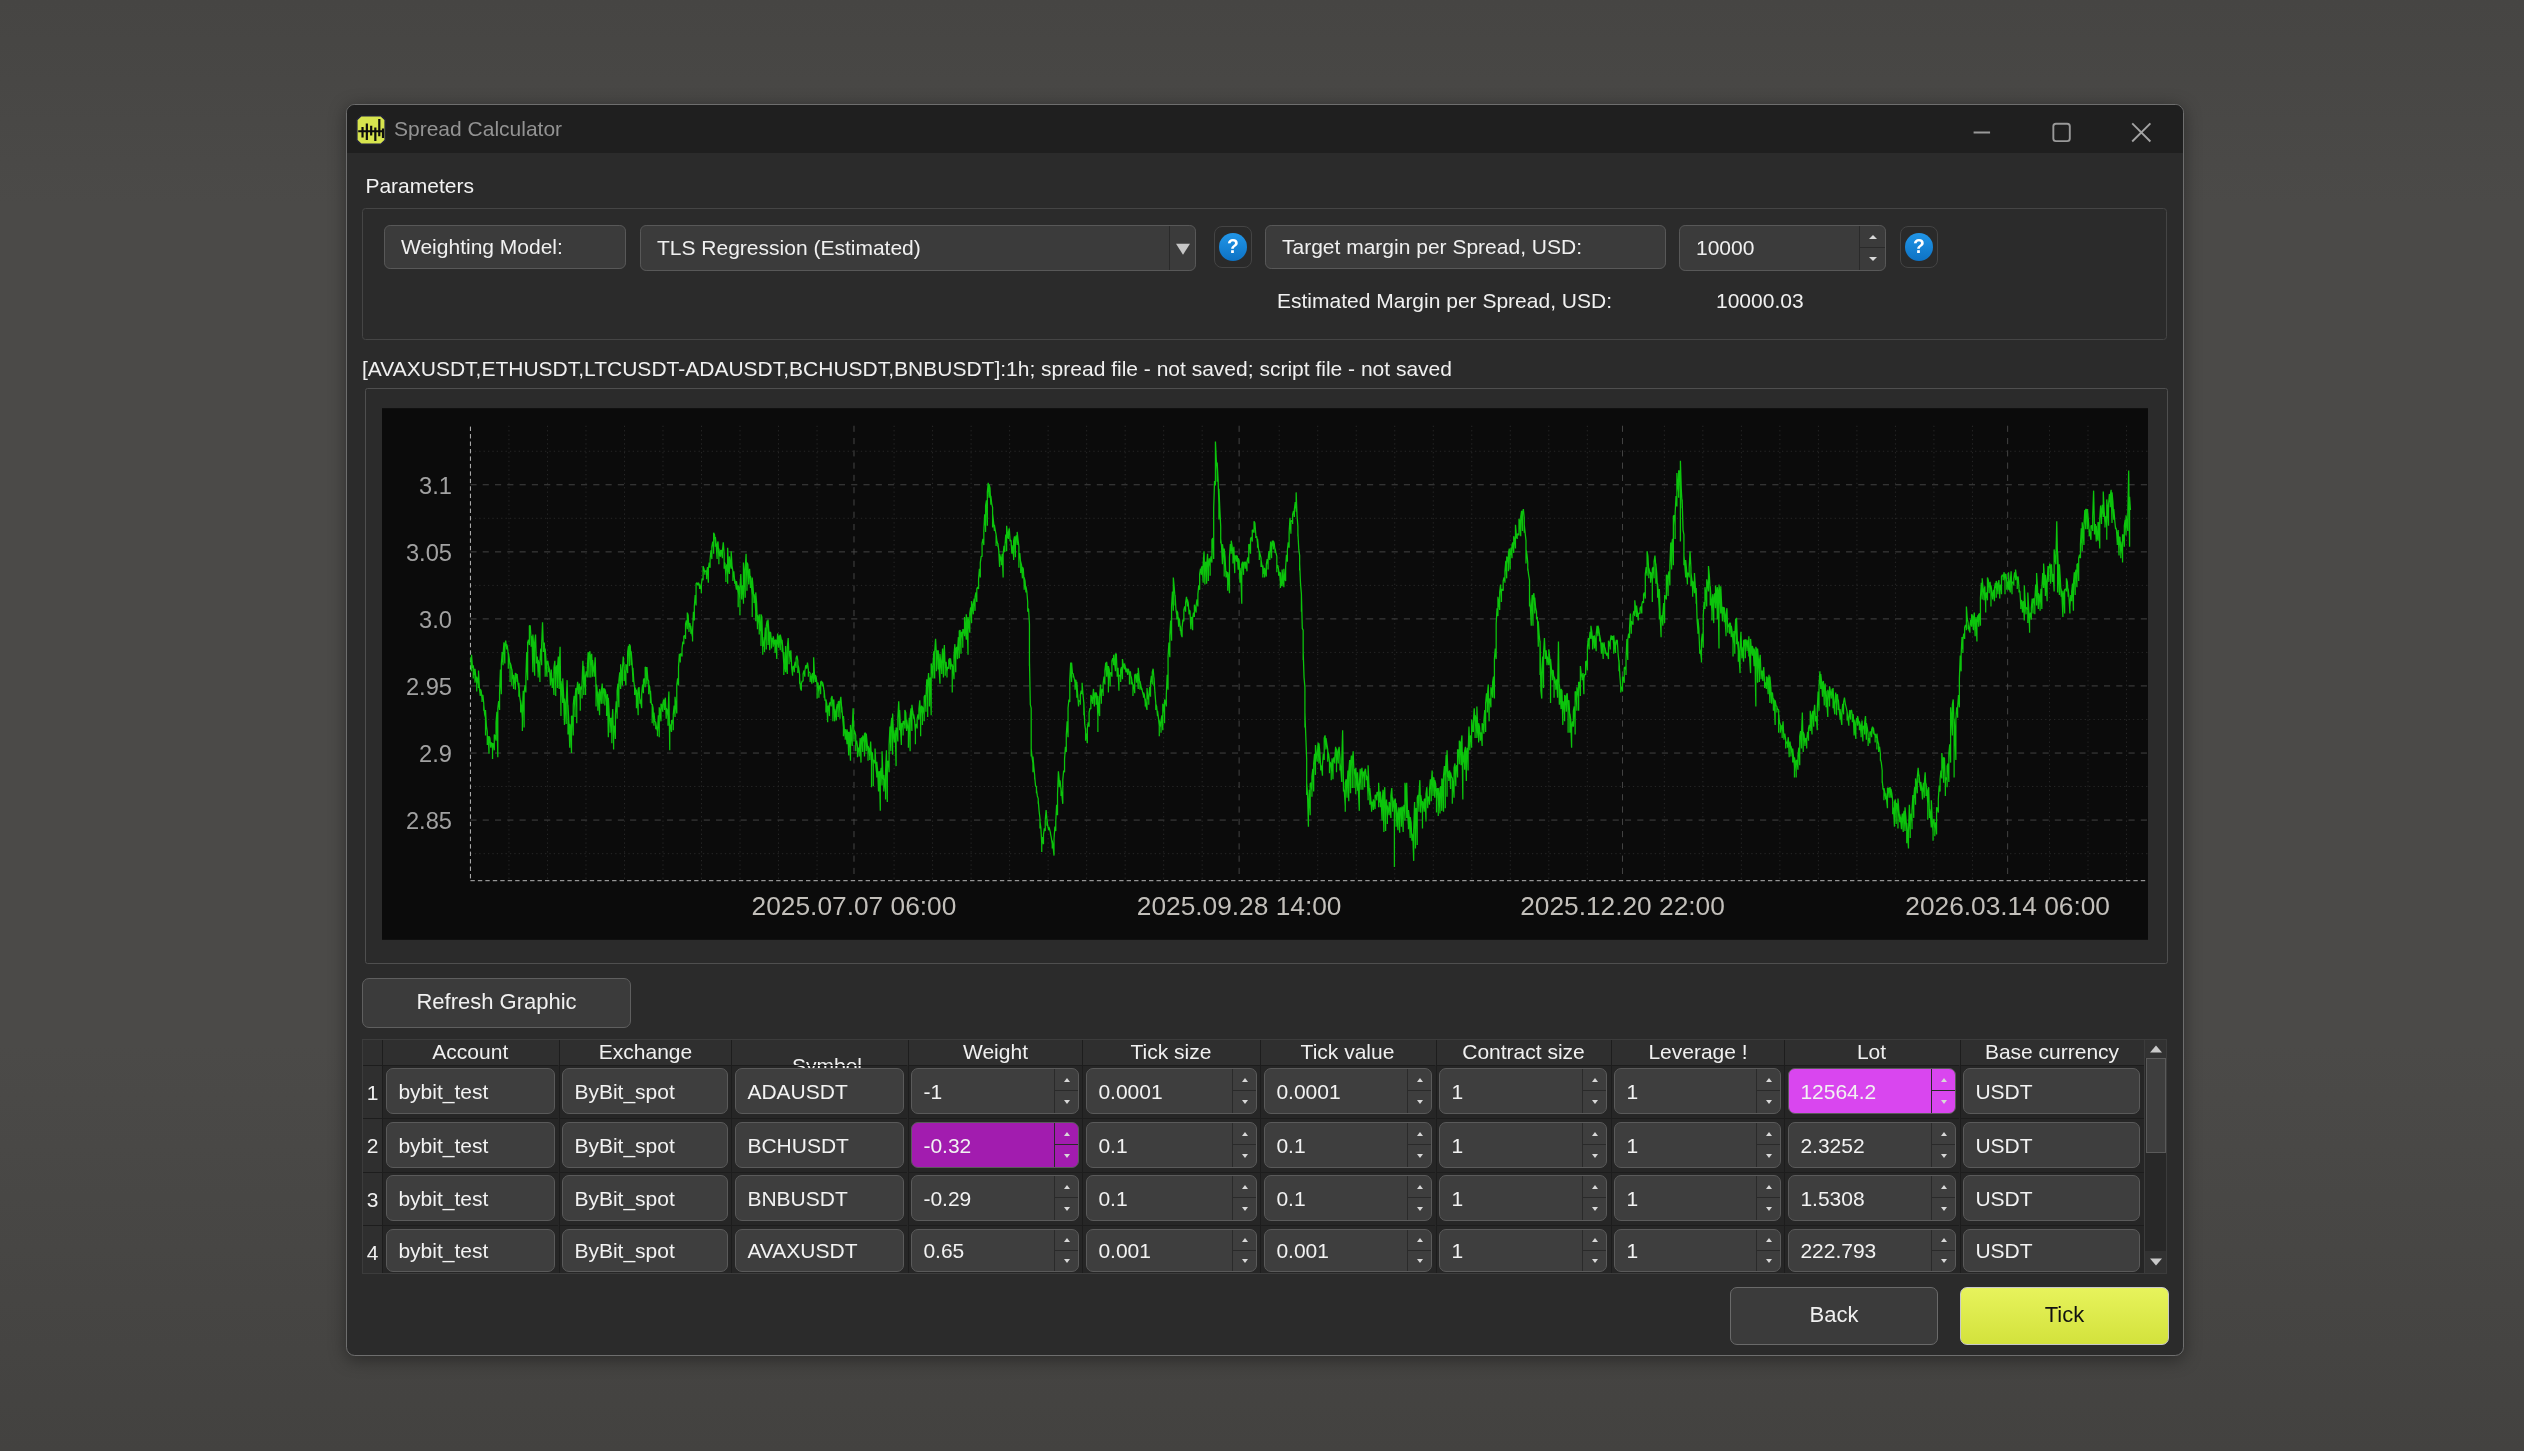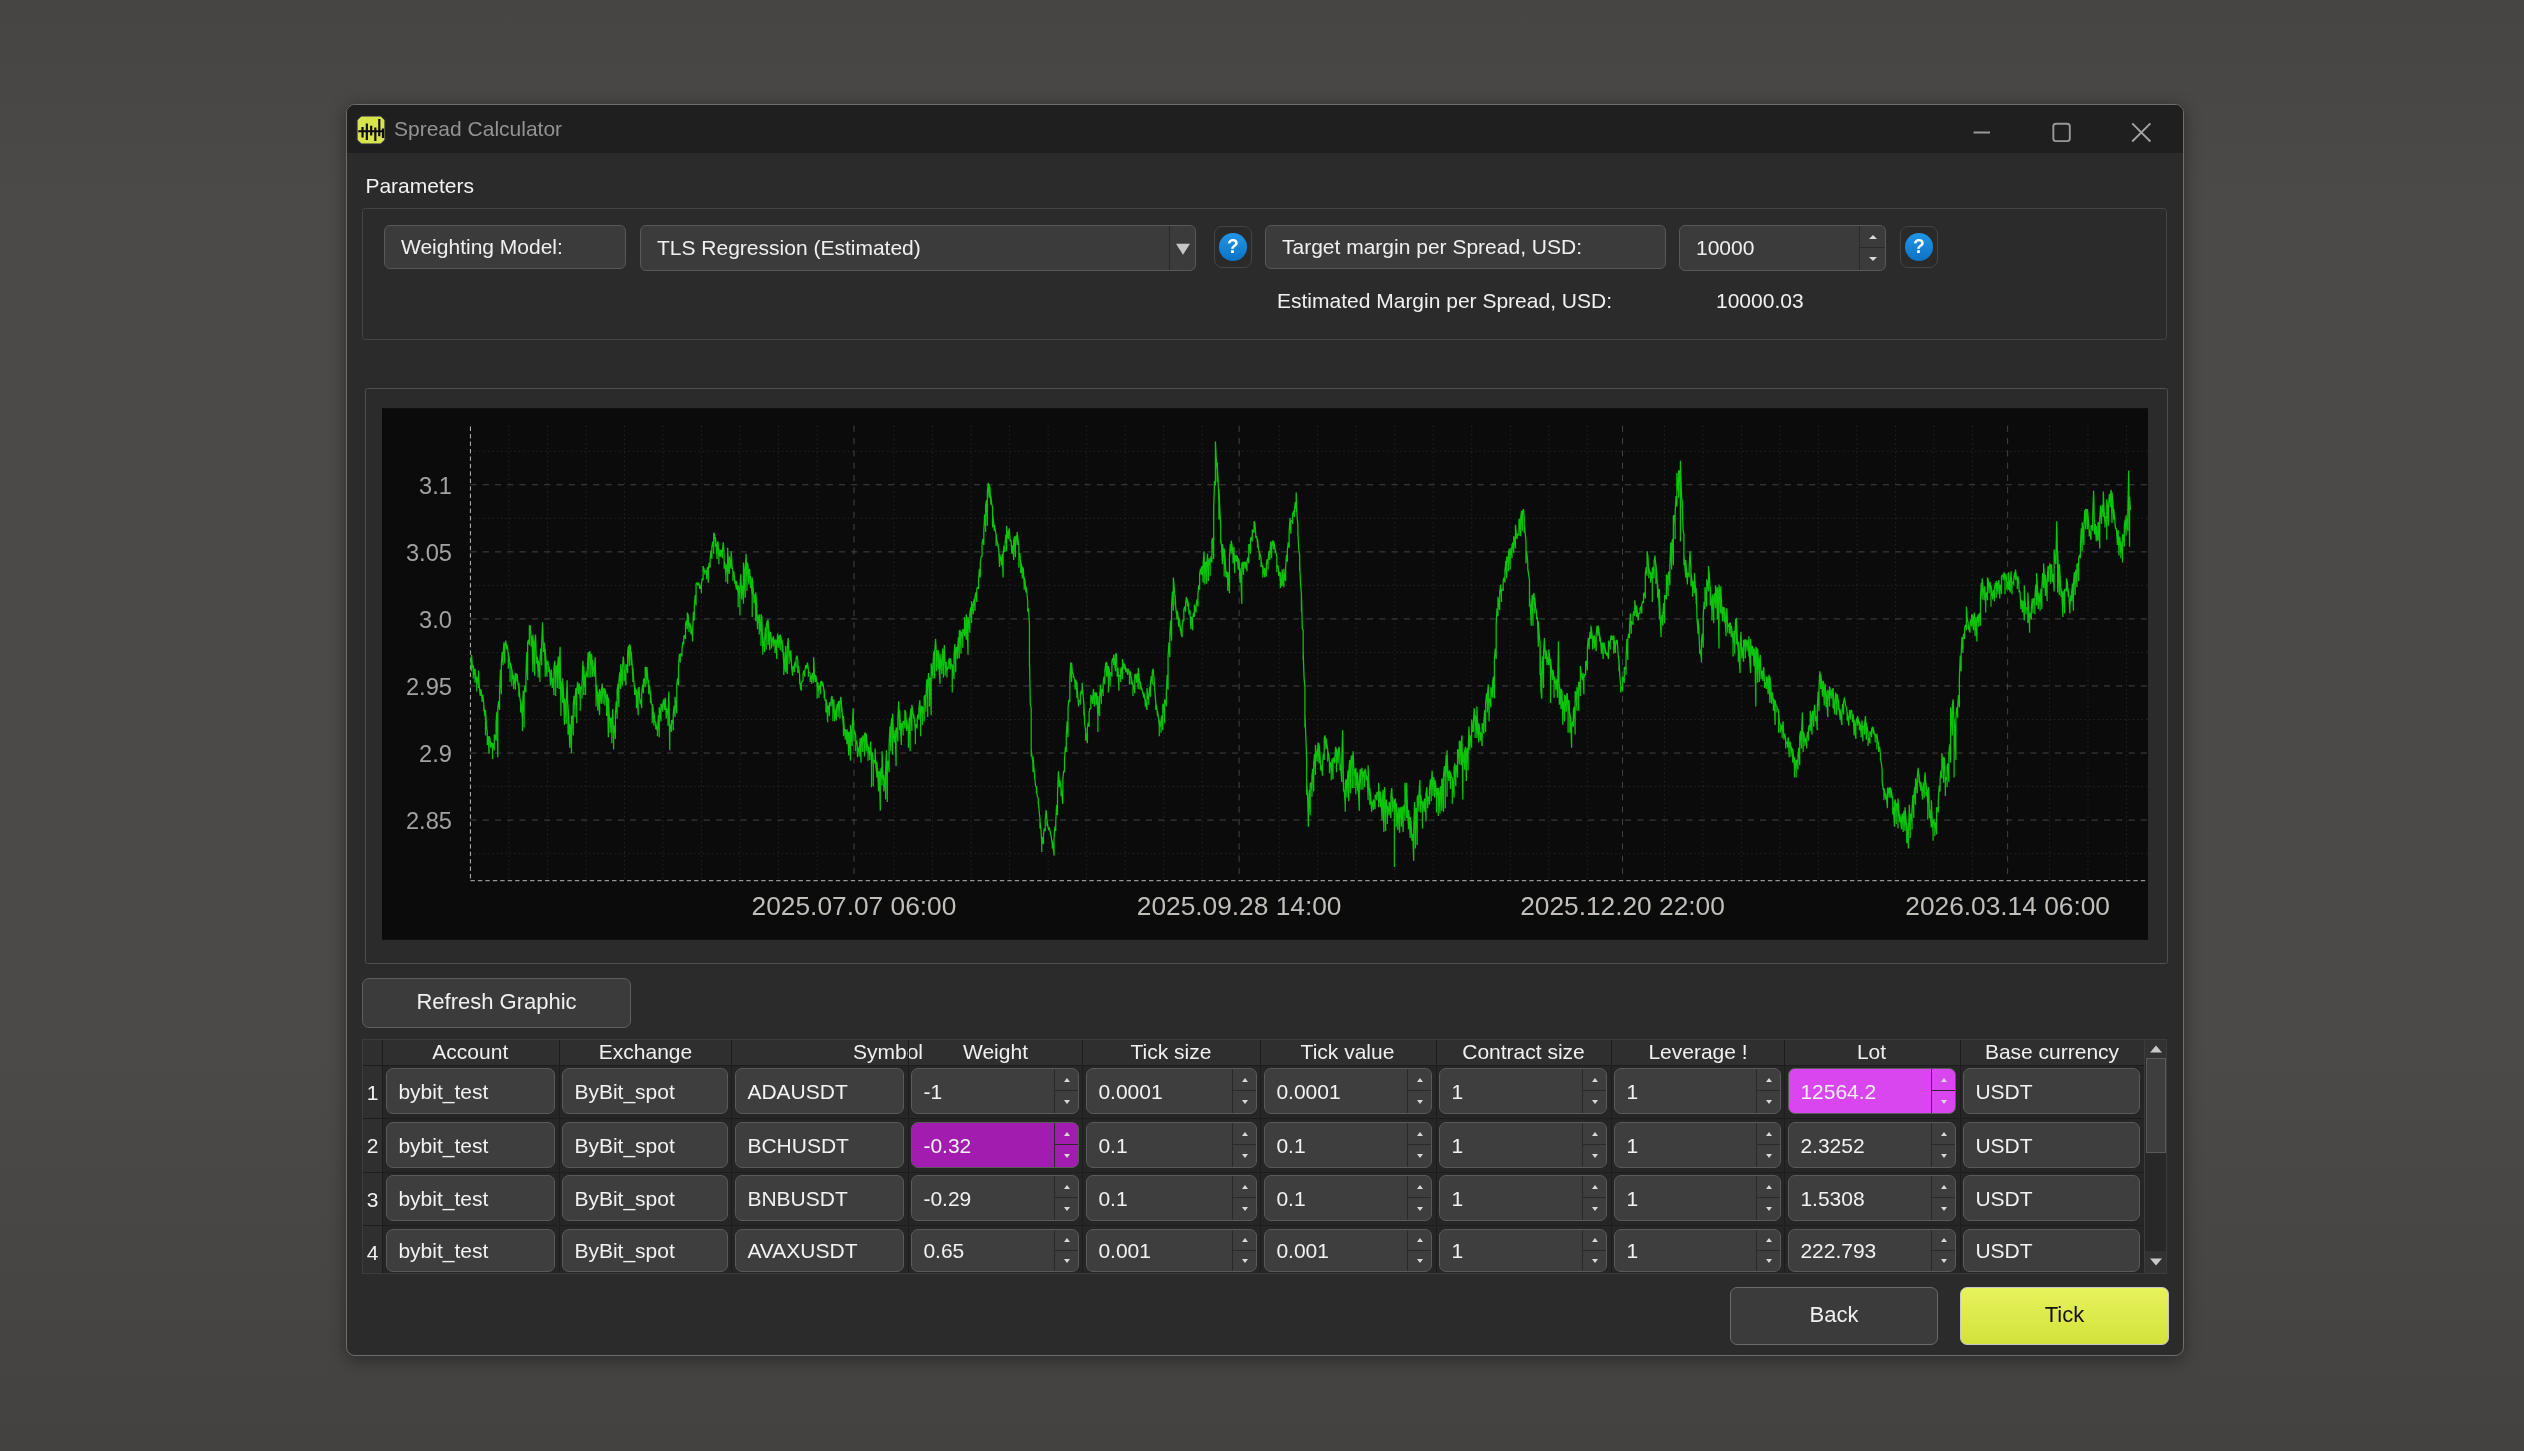--- a/index.html
+++ b/index.html
@@ -55,20 +55,21 @@
 <div style="position:absolute;left:0;bottom:0;width:100%;height:50%">
           <div style="position:absolute;left:50%;top:50%;transform:translate(-50%,-50%);width:0;height:0;border-left:4px solid transparent;border-right:4px solid transparent;border-top:4.8px solid #d8d8d8"></div>
         </div>
 </div>
     </div>
 <div style="position:absolute;left:1553px;top:121px;width:38px;height:42px;background:#2a2a2a;border:1.8px solid #444;border-radius:8px;box-sizing:border-box">
       <div style="position:absolute;left:50%;top:50%;transform:translate(-50%,-50%);width:28px;height:28px;border-radius:50%;background:linear-gradient(#2196e8,#0d72c4);color:#fff;font-size:19.3px;font-weight:bold;text-align:center;line-height:28px">?</div>
     </div>
 <div style="position:absolute;left:930px;top:184px;font-size:21px;color:#f0f0f0">Estimated Margin per Spread, USD:</div>
 <div style="position:absolute;left:1369px;top:184px;font-size:21px;color:#f0f0f0">10000.03</div>
+<div style="position:absolute;left:15px;top:252px;font-size:21px;color:#f0f0f0">[AVAXUSDT,ETHUSDT,LTCUSDT-ADAUSDT,BCHUSDT,BNBUSDT]:1h; spread file - not saved; script file - not saved</div>
 <div style="position:absolute;left:17.5px;top:283px;width:1803px;height:576px;border:0.9px solid #4f4f4f;border-radius:2.6px;box-sizing:border-box;background:#2b2b2b">
 <svg width="1766" height="532" viewBox="0 0 2013 606" style="position:absolute;left:16.7px;top:19.3px">
 <rect x="0" y="0" width="2013" height="606" fill="#0b0b0b"></rect>
 <path d="M144.7 20.0 V538.6 M188.6 20.0 V538.6 M232.5 20.0 V538.6 M276.4 20.0 V538.6 M320.3 20.0 V538.6 M364.2 20.0 V538.6 M408.1 20.0 V538.6 M452.0 20.0 V538.6 M495.9 20.0 V538.6 M583.7 20.0 V538.6 M627.6 20.0 V538.6 M671.5 20.0 V538.6 M715.4 20.0 V538.6 M759.3 20.0 V538.6 M803.2 20.0 V538.6 M847.1 20.0 V538.6 M891.0 20.0 V538.6 M934.9 20.0 V538.6 M1022.7 20.0 V538.6 M1066.6 20.0 V538.6 M1110.5 20.0 V538.6 M1154.4 20.0 V538.6 M1198.3 20.0 V538.6 M1242.2 20.0 V538.6 M1286.1 20.0 V538.6 M1330.0 20.0 V538.6 M1373.9 20.0 V538.6 M1461.7 20.0 V538.6 M1505.6 20.0 V538.6 M1549.5 20.0 V538.6 M1593.4 20.0 V538.6 M1637.3 20.0 V538.6 M1681.2 20.0 V538.6 M1725.1 20.0 V538.6 M1769.0 20.0 V538.6 M1812.9 20.0 V538.6 M1900.7 20.0 V538.6 M1944.6 20.0 V538.6 M1988.5 20.0 V538.6" stroke="#2b2b2b" stroke-width="1" stroke-dasharray="1.5 3.5" fill="none"></path>
 <path d="M100.8 49.1 H2013.0 M100.8 125.5 H2013.0 M100.8 202.0 H2013.0 M100.8 278.4 H2013.0 M100.8 354.9 H2013.0 M100.8 431.3 H2013.0 M100.8 507.8 H2013.0" stroke="#2b2b2b" stroke-width="1" stroke-dasharray="1.5 3.5" fill="none"></path>
 <path d="M538.0 20.0 V538.6 M977.0 20.0 V538.6 M1414.0 20.0 V538.6 M1853.0 20.0 V538.6" stroke="#4c4c4c" stroke-width="1" stroke-dasharray="7 7" fill="none"></path>
 <path d="M100.8 87.3 H2013.0 M100.8 163.8 H2013.0 M100.8 240.2 H2013.0 M100.8 316.6 H2013.0 M100.8 393.1 H2013.0 M100.8 469.5 H2013.0" stroke="#4c4c4c" stroke-width="1" stroke-dasharray="7 7" fill="none"></path>
 <path d="M100.8 21.0 V538.6" stroke="#cfcfcf" stroke-width="1" stroke-dasharray="5 3.5" fill="none"></path>
 <path d="M100.8 538.6 H2013.0" stroke="#cfcfcf" stroke-width="1" stroke-dasharray="5 3.5" fill="none"></path>
 <text x="79.8" y="97.3" fill="#a2a2a2" font-size="27" text-anchor="end" font-family="Liberation Sans, sans-serif">3.1</text>
@@ -85,21 +86,21 @@
 </svg>
 </div>
 <div class="btn" style="left:15px;top:873px;width:269px;height:50px;line-height:46px;border-color:#5f5f5f">Refresh Graphic</div>
 <div style="position:absolute;left:15px;top:934px;width:1805px;height:235px;background:#262626;border:0.9px solid #3c3c3c;box-sizing:border-box;overflow:hidden">
 <div style="position:absolute;left:0;top:0;width:1805px;height:24.6px;background:#2f2f2f"></div>
 <div style="position:absolute;left:19.3px;top:0;width:0.9px;height:24.6px;background:#1d1d1d"></div>
 <div style="position:absolute;left:19.3px;top:0px;width:176px;height:24.6px;line-height:24px;text-align:center;font-size:21px;color:#f0f0f0">Account</div>
 <div style="position:absolute;left:196px;top:0;width:0.9px;height:24.6px;background:#1d1d1d"></div>
 <div style="position:absolute;left:196px;top:0px;width:173px;height:24.6px;line-height:24px;text-align:center;font-size:21px;color:#f0f0f0">Exchange</div>
 <div style="position:absolute;left:368px;top:0;width:0.9px;height:24.6px;background:#1d1d1d"></div>
-<div style="position:absolute;left:368px;top:0px;width:192px;height:24.6px;line-height:24px;text-align:right;font-size:21px;color:#f0f0f0">Symbol</div>
+<div style="position:absolute;left:368px;top:14px;width:192px;height:24.6px;line-height:24px;text-align:center;font-size:21px;color:#f0f0f0">Symbol</div>
 <div style="position:absolute;left:545px;top:0;width:0.9px;height:24.6px;background:#1d1d1d"></div>
 <div style="position:absolute;left:545px;top:0px;width:175px;height:24.6px;line-height:24px;text-align:center;font-size:21px;color:#f0f0f0">Weight</div>
 <div style="position:absolute;left:719px;top:0;width:0.9px;height:24.6px;background:#1d1d1d"></div>
 <div style="position:absolute;left:719px;top:0px;width:178px;height:24.6px;line-height:24px;text-align:center;font-size:21px;color:#f0f0f0">Tick size</div>
 <div style="position:absolute;left:897px;top:0;width:0.9px;height:24.6px;background:#1d1d1d"></div>
 <div style="position:absolute;left:897px;top:0px;width:175px;height:24.6px;line-height:24px;text-align:center;font-size:21px;color:#f0f0f0">Tick value</div>
 <div style="position:absolute;left:1073px;top:0;width:0.9px;height:24.6px;background:#1d1d1d"></div>
 <div style="position:absolute;left:1073px;top:0px;width:175px;height:24.6px;line-height:24px;text-align:center;font-size:21px;color:#f0f0f0">Contract size</div>
 <div style="position:absolute;left:1248px;top:0;width:0.9px;height:24.6px;background:#1d1d1d"></div>
 <div style="position:absolute;left:1248px;top:0px;width:174px;height:24.6px;line-height:24px;text-align:center;font-size:21px;color:#f0f0f0">Leverage !</div>

